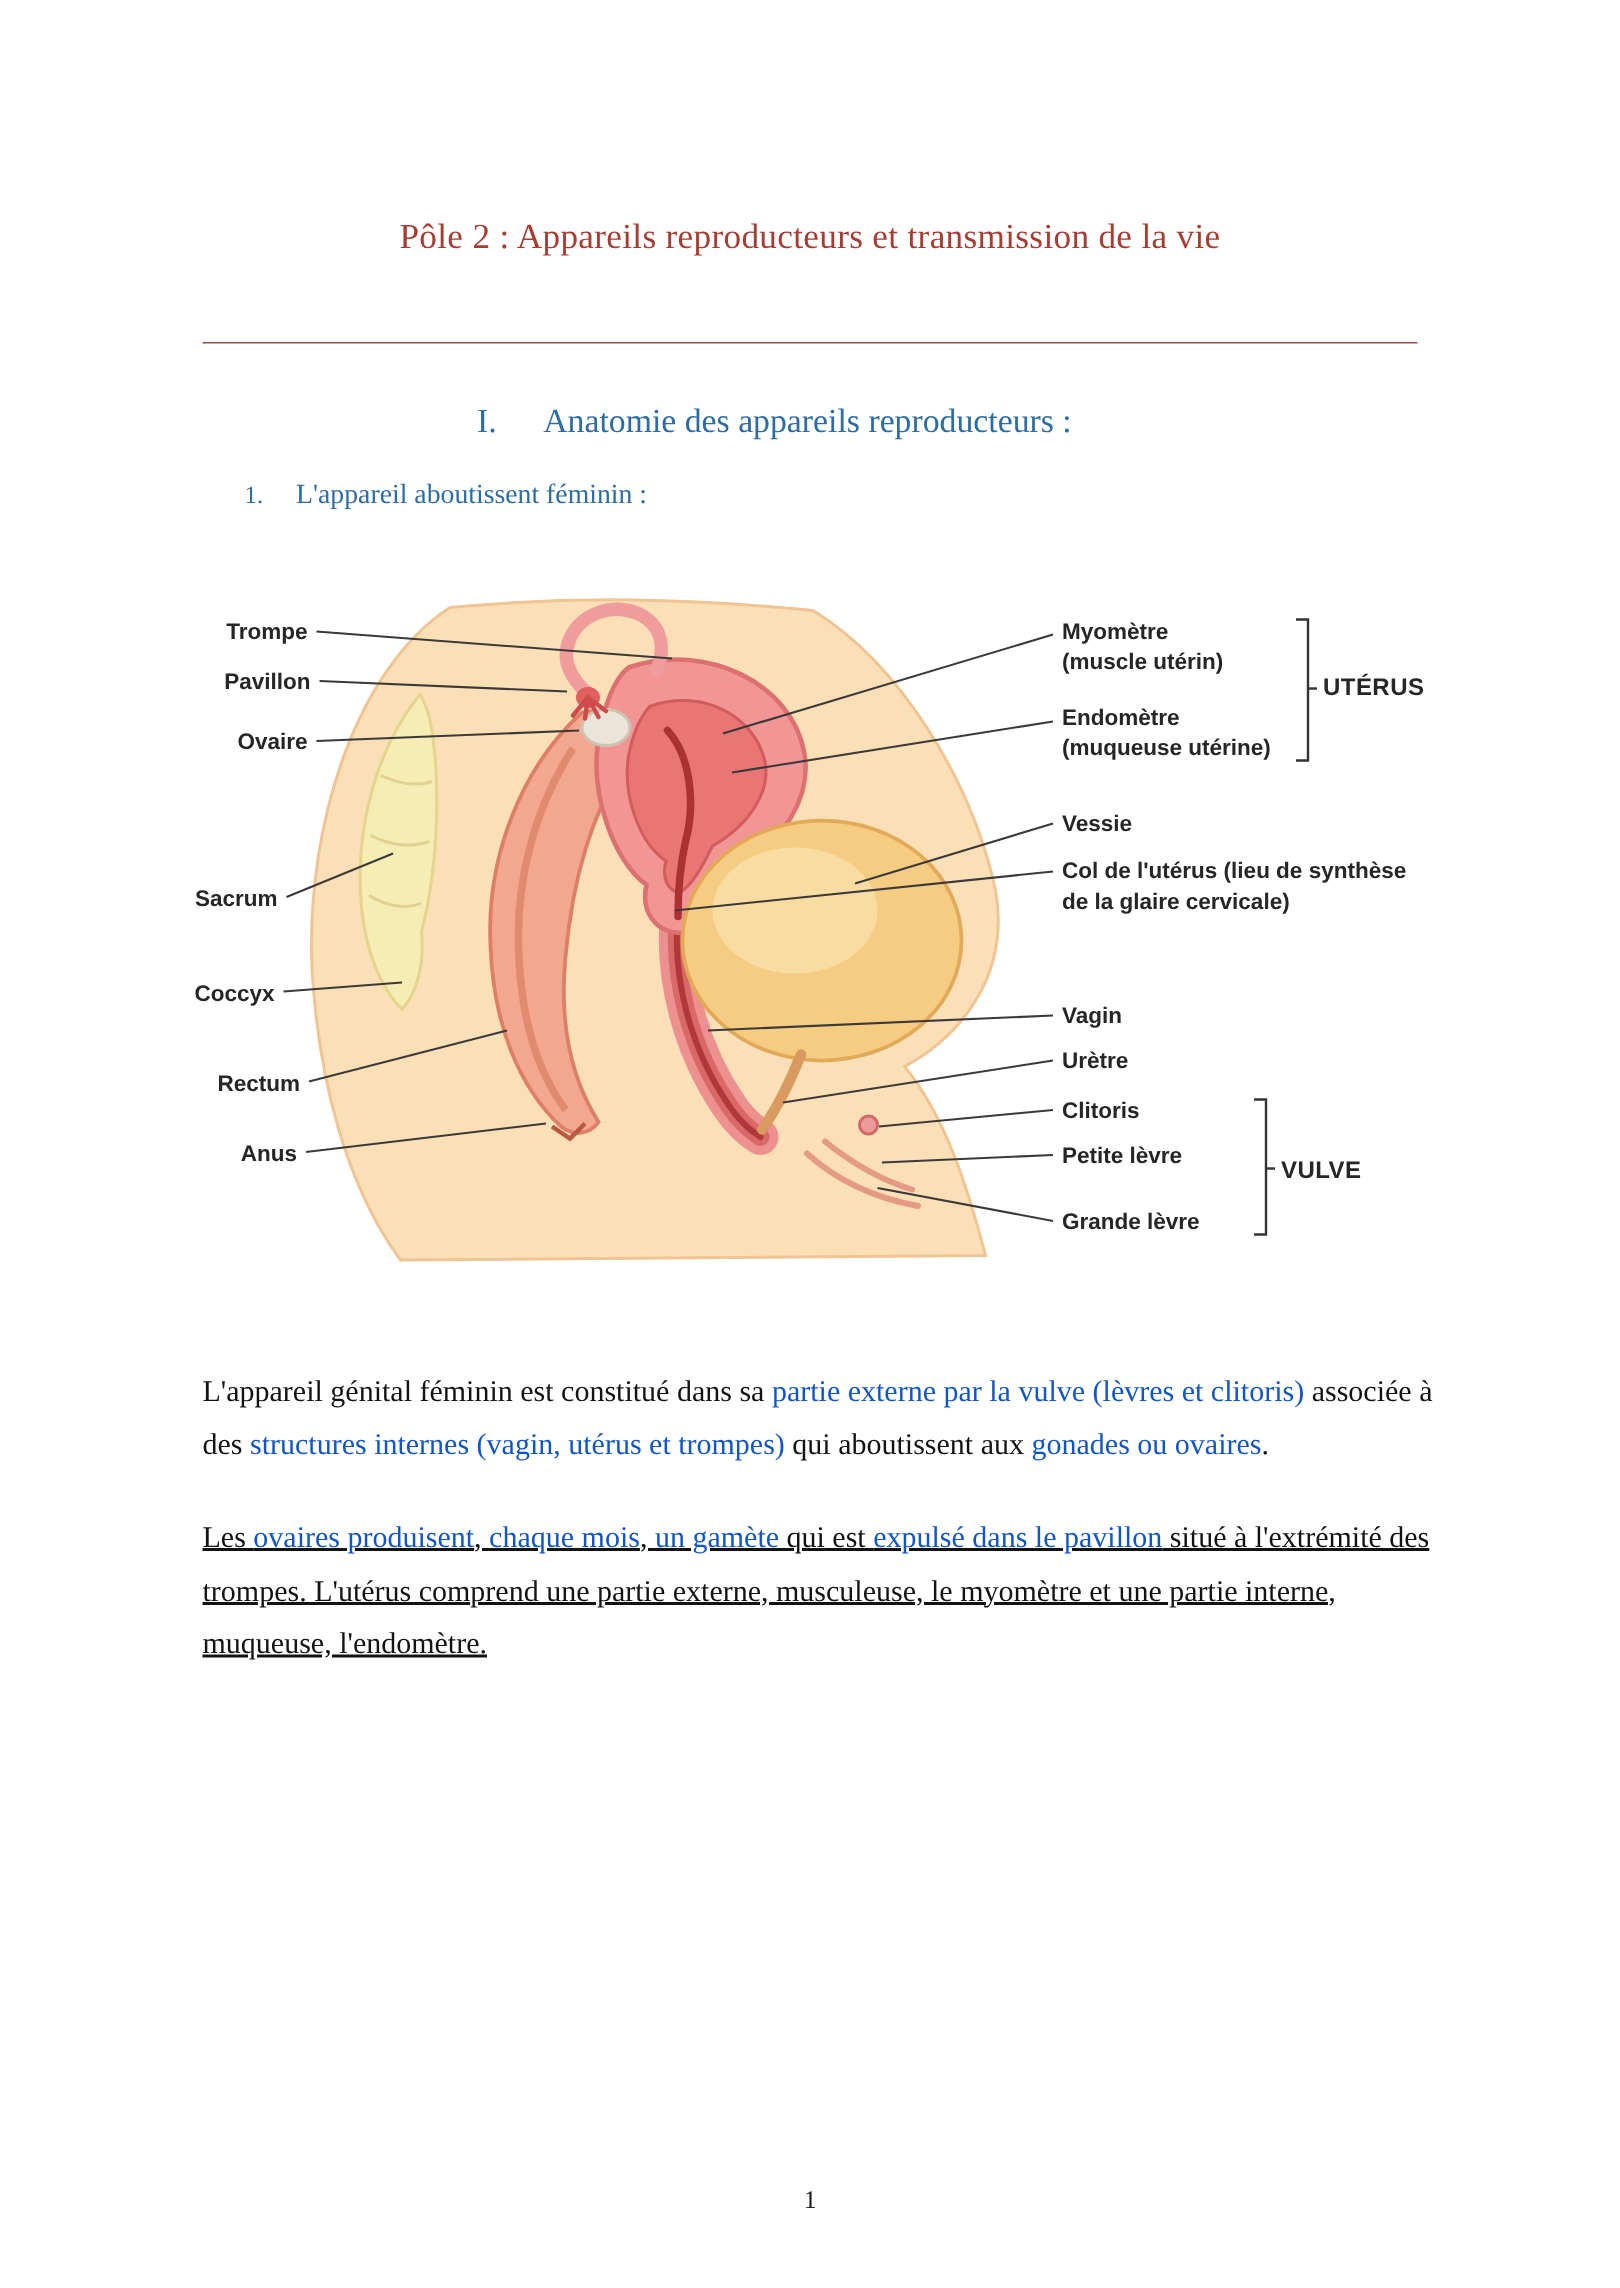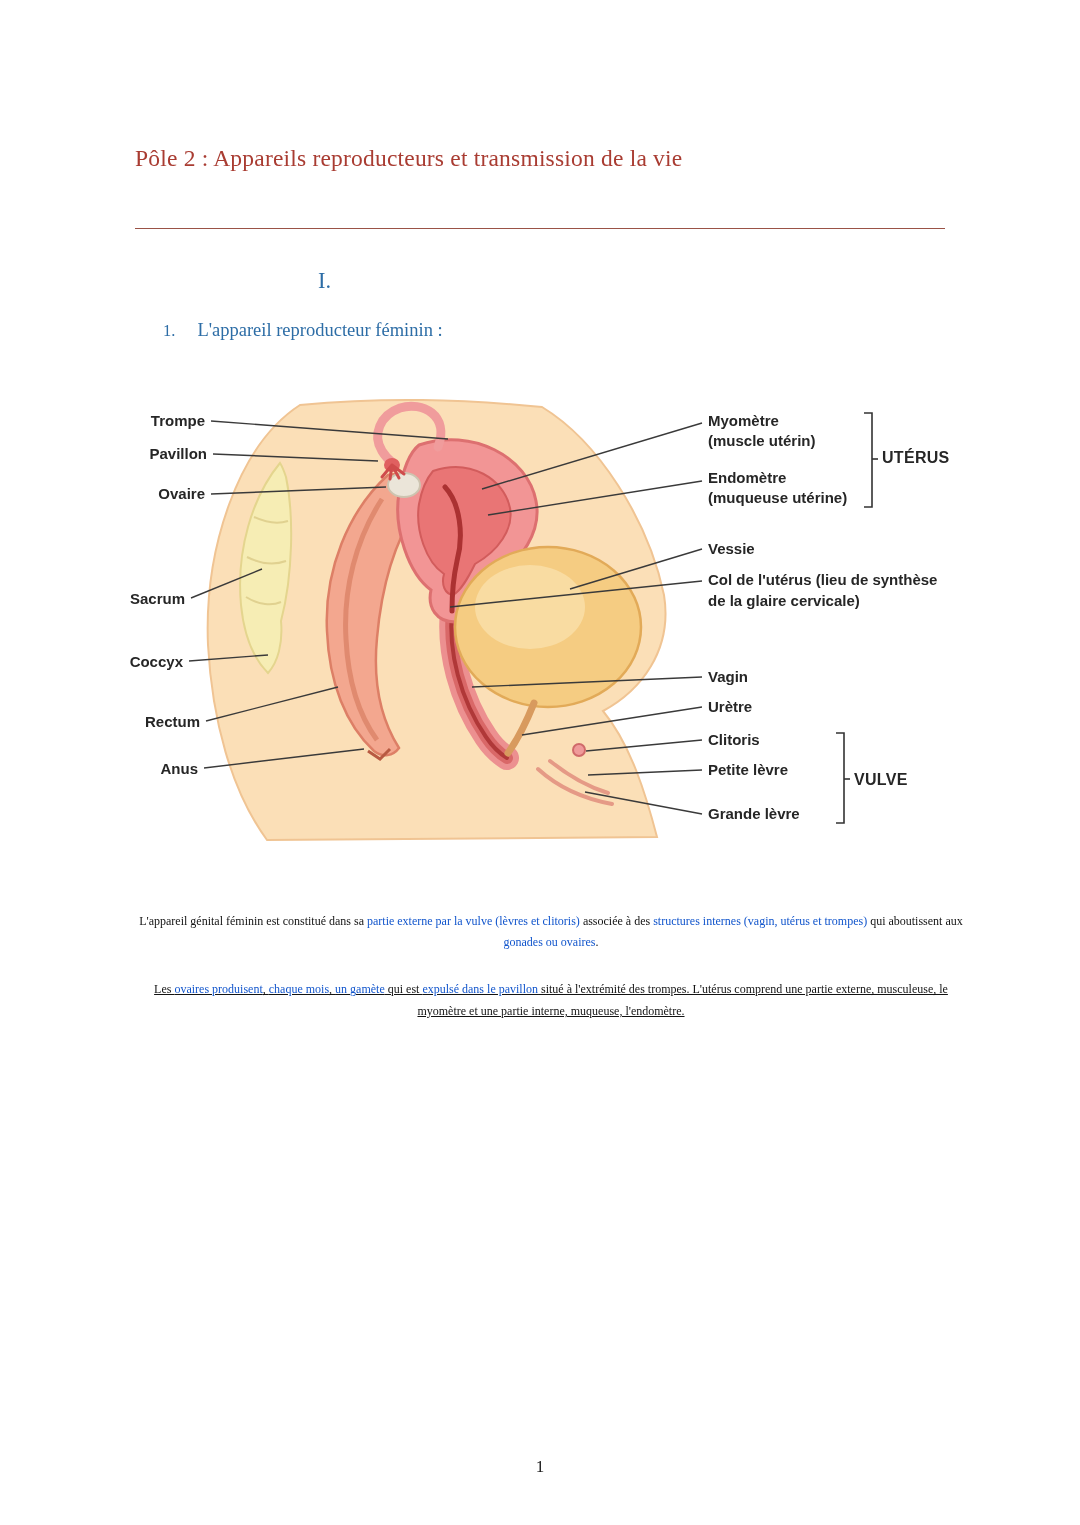--- a/index.html
+++ b/index.html
@@ -13,20 +13,21 @@
     font-family:"Liberation Serif",serif;
     color:#131313;
     overflow:hidden;
   }
   .doc-title{
     margin:0;
     padding-top:143px;
     font-size:23.5px;
     font-weight:400;
     line-height:1.35;
+    text-align:center;
     color:#a93c32;
     letter-spacing:.2px;
   }
   .rule{
     margin:53px 0 0 0;
     border:none;
     border-top:1.5px solid #9a5246;
   }
   .heading1{
     margin:39px 0 0 183px;
@@ -59,23 +60,22 @@
   .lbl-big{
     font-family:"Liberation Sans",sans-serif;
     font-weight:700;
     font-size:16px;
     fill:#262626;
     letter-spacing:.3px;
   }
   .bodytext{
     width:832px;
     margin:62px 0 0 0;
-    font-size:12px;
+    font-size:20px;
     line-height:1.78;
-    text-align:center;
   }
   .bodytext + .bodytext{margin-top:26px;text-decoration:underline;}
   .pageno{
     position:absolute;
     left:0;right:0;
     bottom:48px;
     text-align:center;
     font-size:17px;
     color:#1a1a1a;
   }
@@ -84,25 +84,26 @@
 <body>
 
 <div class="page">
 
   <h1 class="doc-title">Pôle 2 : Appareils reproducteurs et transmission de la vie</h1>
 
   <hr class="rule">
 
   <div class="heading1">
     <span class="num">I.</span>
+    <span>Anatomie des appareils reproducteurs :</span>
   </div>
 
   <div class="heading2">
     <span class="num">1.</span>
-    <span>L'appareil reproducteur féminin :</span>
+    <span>L'appareil aboutissent féminin :</span>
   </div>
 
   <figure class="fig">
     <svg viewBox="0 0 820 450" width="820" height="450" xmlns="http://www.w3.org/2000/svg">
 
       <path d="M 170,6 C 255,-2 330,0 412,8 C 468,42 518,120 534,196 C 543,252 510,292 473,312 C 501,346 516,396 527,438 L 137,441 C 101,392 82,320 78,246 C 74,150 108,46 170,6 Z" fill="#fbdfb7" stroke="#f0c493" stroke-width="2"></path>
 
       <path d="M 150,64 C 122,98 106,152 111,206 C 114,236 124,260 138,274 C 148,263 153,244 151,222 C 163,176 164,116 156,78 C 154,72 152,67 150,64 Z" fill="#f6edb4" stroke="#e4d58e" stroke-width="2"></path>
       <path d="M 124,118 C 137,124 149,125 158,122 M 117,158 C 131,165 145,166 156,162 M 116,198 C 129,206 142,207 151,203" fill="none" stroke="#e0d190" stroke-width="2"></path>
 

